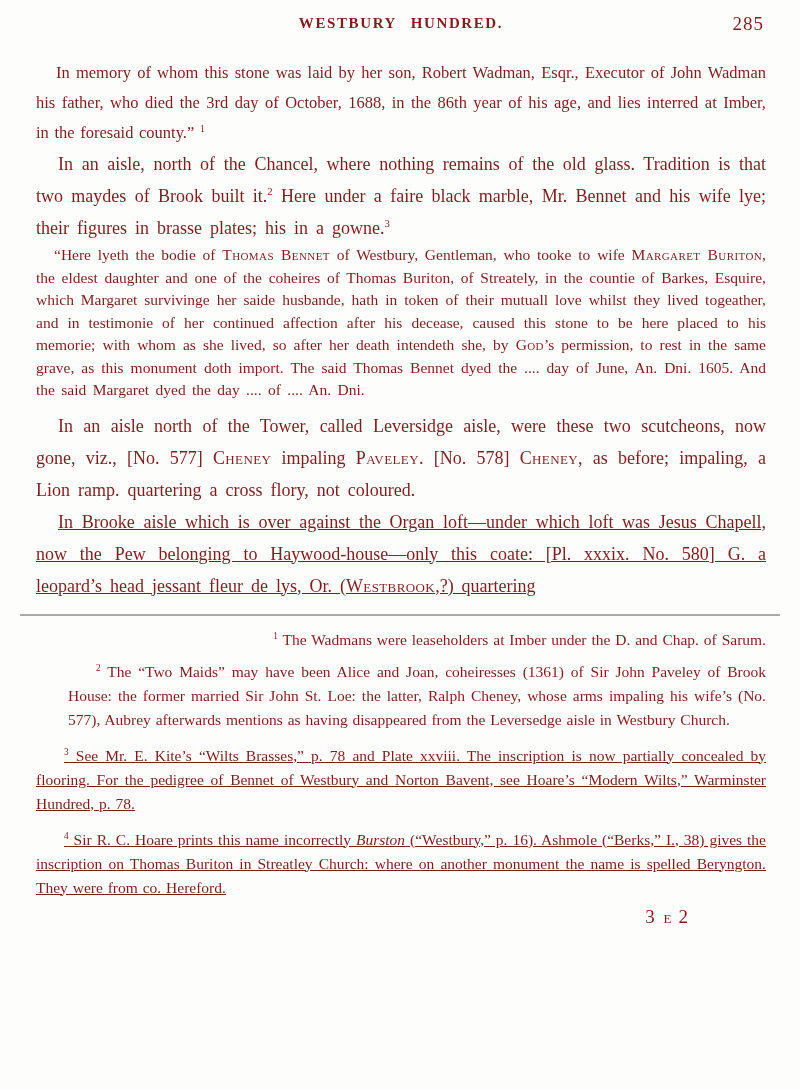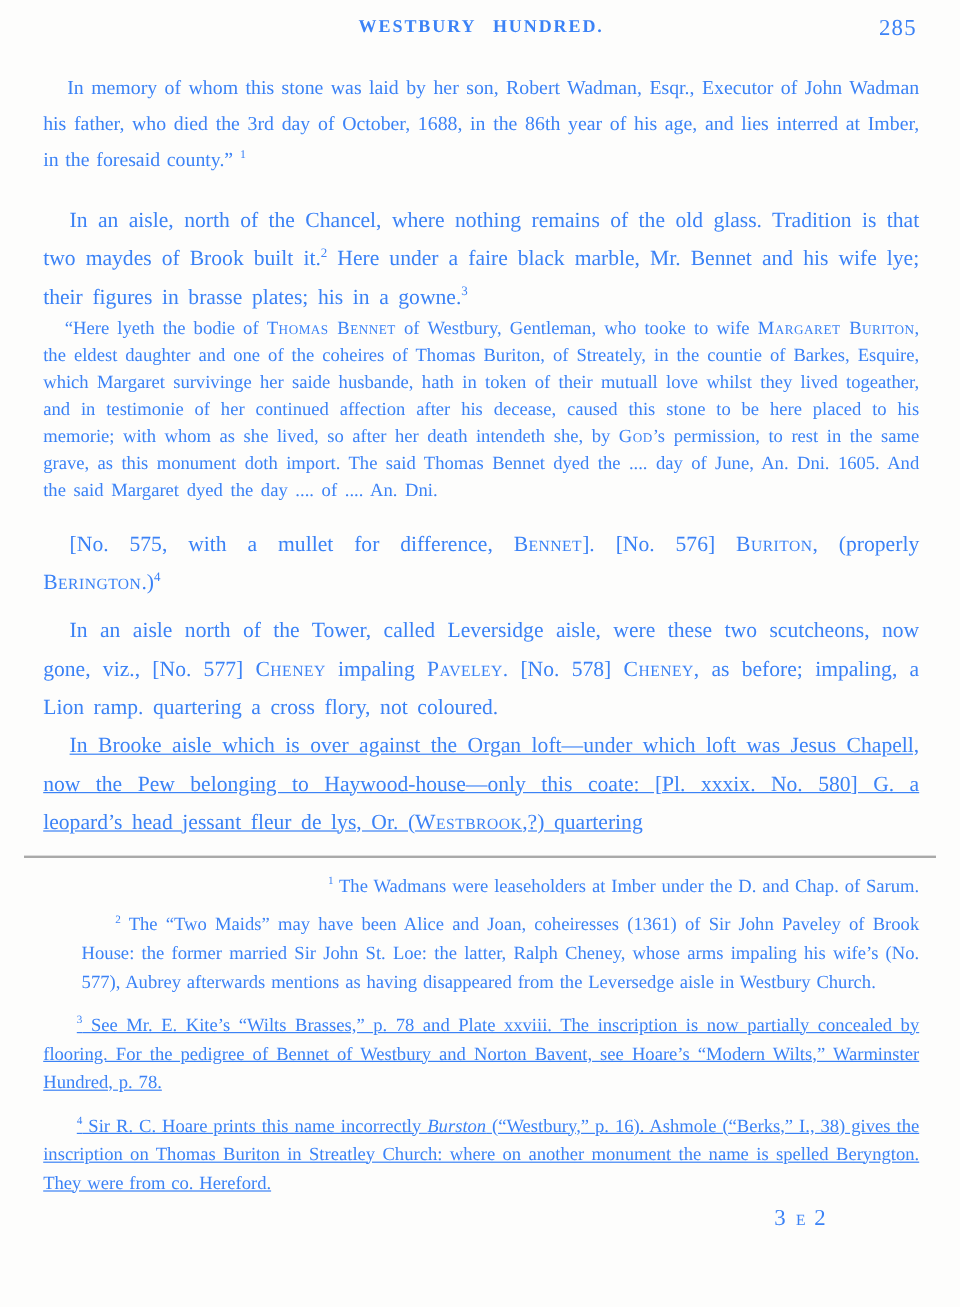--- a/index.html
+++ b/index.html
@@ -1,41 +1,41 @@
 <!DOCTYPE html>
 <html><head>
 <meta charset="utf-8">
 <style>
   html,body{margin:0;padding:0;background:#e8e8e8;}
   .page{
     position:relative;
     width:800px;height:1089px;
     margin:0 auto;
     background:#fdfdfc;
-    color:#3b82f6;
+    color:#7f1d1d;
     font-family:"Liberation Serif","DejaVu Serif",serif;
     box-sizing:border-box;
     padding:10px 34px 0 36px;
     overflow:hidden;
   }
   header.page-head{position:relative;text-align:center;height:24px;margin-top:4px;}
   .running-title{
     font-size:15px;letter-spacing:1.6px;word-spacing:9px;font-weight:bold;
   }
   .page-number{
     position:absolute;right:2px;top:-1px;font-size:19px;letter-spacing:1px;
   }
   p{margin:0;text-align:justify;}
   .p-inscription{
     margin-top:20px;font-size:16.5px;line-height:30px;text-indent:20px;word-spacing:1.5px;
   }
   .p-large{
     font-size:18px;line-height:32px;text-indent:22px;word-spacing:3.5px;
   }
-  .p-large.m1{margin-top:19px;}
+  .p-large.m1{margin-top:0;}
   .p-large.m2{margin-top:16px;}
   .p-large.m3{margin-top:8px;}
   .p-large.m4{margin-top:0;text-decoration:underline;}
   .p-quote-small{
     font-size:15.5px;line-height:22.5px;text-indent:18px;word-spacing:2.5px;
   }
   .fn-divider{
     border:none;border-top:2px solid #8e8e8e;opacity:.75;
     margin:12px -14px 0 -16px;height:0;
   }
@@ -59,21 +59,20 @@
     <span class="running-title">WESTBURY HUNDRED.</span>
     <span class="page-number">285</span>
   </header>
 
   <p class="p-inscription"><span>In memory of whom this stone was laid by her son, Robert Wadman, Esqr., Executor of John Wadman his father, who died the 3rd day of October, 1688, in the 86th year of his age, and lies interred at Imber, in the foresaid county.” </span><span class="sup">1</span></p>
 
   <p class="p-large m1"><span>In an aisle, north of the Chancel, where nothing remains of the old glass. Tradition is that two maydes of Brook built it.</span><span class="sup">2</span><span> Here under a faire black marble, Mr. Bennet and his wife lye; their figures in brasse plates; his in a gowne.</span><span class="sup">3</span></p>
 
   <p class="p-quote-small"><span>“Here lyeth the bodie of </span><span class="sc">Thomas Bennet</span><span> of Westbury, Gentleman, who tooke to wife </span><span class="sc">Margaret Buriton</span><span>, the eldest daughter and one of the coheires of Thomas Buriton, of Streately, in the countie of Barkes, Esquire, which Margaret survivinge her saide husbande, hath in token of their mutuall love whilst they lived togeather, and in testimonie of her continued affection after his decease, caused this stone to be here placed to his memorie; with whom as she lived, so after her death intendeth she, by </span><span class="sc">God</span><span>’s permission, to rest in the same grave, as this monument doth import. The said Thomas Bennet dyed the .... day of June, An. Dni. 1605. And the said Margaret dyed the day .... of .... An. Dni.</span></p>
 
-  <p class="p-large m2"><span>[No. 575, with a mullet for difference, </span><span class="sc">Bennet</span><span>]. [No. 576] </span><span class="sc">Buriton</span><span>, (properly </span><span class="sc">Berington</span><span>.)</span><span class="sup">4</span></p>
 
   <p class="p-large m3"><span>In an aisle north of the Tower, called Leversidge aisle, were these two scutcheons, now gone, viz., [No. 577] </span><span class="sc">Cheney</span><span> impaling </span><span class="sc">Paveley</span><span>. [No. 578] </span><span class="sc">Cheney</span><span>, as before; impaling, a Lion ramp. quartering a cross flory, not coloured.</span></p>
 
   <p class="p-large m4"><span>In Brooke aisle which is over against the Organ loft—under which loft was Jesus Chapell, now the Pew belonging to Haywood-house—only this coate: [Pl. xxxix. No. 580] G. a leopard’s head jessant fleur de lys, Or. (</span><span class="sc">Westbrook</span><span>,?) quartering</span></p>
 
   <hr class="fn-divider">
 
   <p class="fn fn-center"><span class="sup">1</span><span> The Wadmans were leaseholders at Imber under the D. and Chap. of Sarum.</span></p>
 
   <p class="fn m-a"><span class="sup">2</span><span> The “Two Maids” may have been Alice and Joan, coheiresses (1361) of Sir John Paveley of Brook House: the former married Sir John St. Loe: the latter, Ralph Cheney, whose arms impaling his wife’s (No. 577), Aubrey afterwards mentions as having disappeared from the Leversedge aisle in Westbury Church.</span></p>

